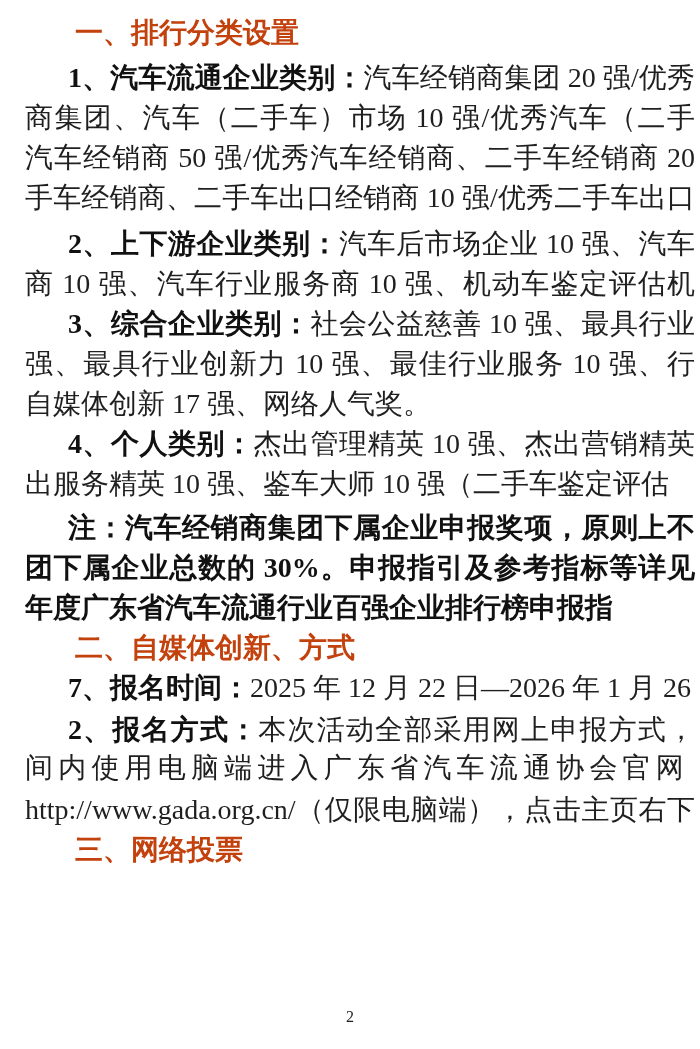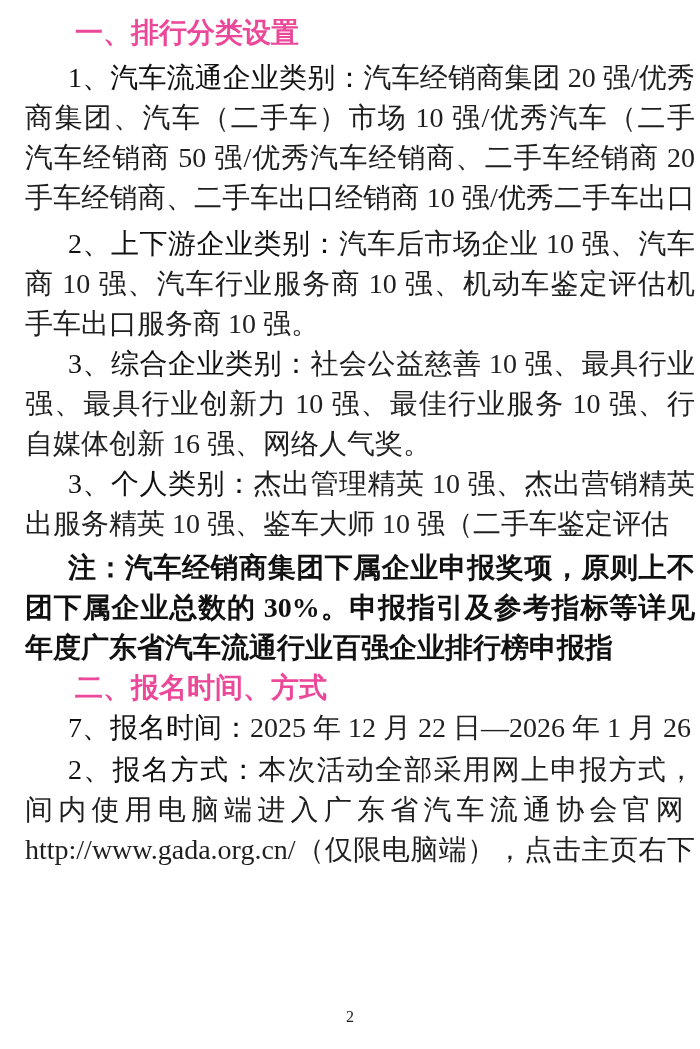--- a/index.html
+++ b/index.html
@@ -28,29 +28,30 @@
   }
   
   .full {
     text-align: justify;
     text-align-last: justify;
     text-justify: inter-character;
   }
   
   .spread {
     letter-spacing: 5.2px;
+    font-family: Liberation Mono, monospace;
   }
   .t-ind { text-indent: 43px; }
   .heading {
     font-family: "Liberation Sans", "DejaVu Sans", sans-serif;
     font-weight: 700;
-    color: #ec4899;
+    color: #c2410c;
     text-indent: 50px;
   }
-  .lead { font-weight: 400; color: #111111; }
+  .lead { font-weight: 700; color: #111111; }
   .bold-line { font-weight: 700; color: #111111; }
   .mt6 { margin-top: 6px; }
   .mt5 { margin-top: 5px; }
   .mt4 { margin-top: 4px; }
   .mt2 { margin-top: 2px; }
   .pagenum {
     position: absolute;
     left: 0;
     right: 0;
     top: 1005px;
@@ -77,59 +78,61 @@
       <div class="line full">商集团、汽车（二手车）市场 10 强/优秀汽车（二手车）市场、</div>
       <div class="line full">汽车经销商 50 强/优秀汽车经销商、二手车经销商 20 强/优秀二</div>
       <div class="line full">手车经销商、二手车出口经销商 10 强/优秀二手车出口经销商。</div>
     </div>
 
     <div>
       <div class="line full t-ind mt6">
         <span class="lead">2、上下游企业类别：</span><span>汽车后市场企业 10 强、汽车金融服务</span>
       </div>
       <div class="line full">商 10 强、汽车行业服务商 10 强、机动车鉴定评估机构 10 强、二</div>
-      <div class="line">手车出口服务商 10 强。</div>
     </div>
 
     <div>
       <div class="line full t-ind">
         <span class="lead">3、综合企业类别：</span><span>社会公益慈善 10 强、最具行业影响力 10</span>
       </div>
       <div class="line full">强、最具行业创新力 10 强、最佳行业服务 10 强、行业新星 10 强、</div>
-      <div class="line">自媒体创新 16 强、网络人气奖。</div>
+      <div class="line">自媒体创新 17 强、网络人气奖。</div>
     </div>
 
     <div>
       <div class="line full t-ind">
-        <span class="lead">3、个人类别：</span><span>杰出管理精英 10 强、杰出营销精英 10 强、杰</span>
+        <span class="lead">4、个人类别：</span><span>杰出管理精英 10 强、杰出营销精英 10 强、杰</span>
       </div>
       <div class="line">出服务精英 10 强、鉴车大师 10 强（二手车鉴定评估师）。</div>
     </div>
 
     <div>
       <div class="line full t-ind bold-line mt4">注：汽车经销商集团下属企业申报奖项，原则上不超过本集</div>
       <div class="line full bold-line">团下属企业总数的 30%。申报指引及参考指标等详见附件：《2025</div>
       <div class="line bold-line">年度广东省汽车流通行业百强企业排行榜申报指引》。</div>
     </div>
 
     <div class="line heading">
-      <span>二、报名时间、方式</span>
+      <span>二、自媒体创新、方式</span>
     </div>
 
     <div>
       <div class="line t-ind">
         <span class="lead">7、报名时间：</span><span>2025 年 12 月 22 日—2026 年 1 月 26 日；</span>
       </div>
     </div>
 
     <div>
       <div class="line full t-ind mt2">
         <span class="lead">2、报名方式：</span><span>本次活动全部采用网上申报方式，请在规定时</span>
       </div>
       <div class="line spread">间内使用电脑端进入广东省汽车流通协会官网</div>
       <div class="line full">http://www.gada.org.cn/（仅限电脑端），点击主页右下方“百</div>
     </div>
 
+    <div class="line heading">
+      <span>三、网络投票</span>
+    </div>
 
   </div>
 
   <div class="pagenum">2</div>
 </div>
 
 </body></html>

